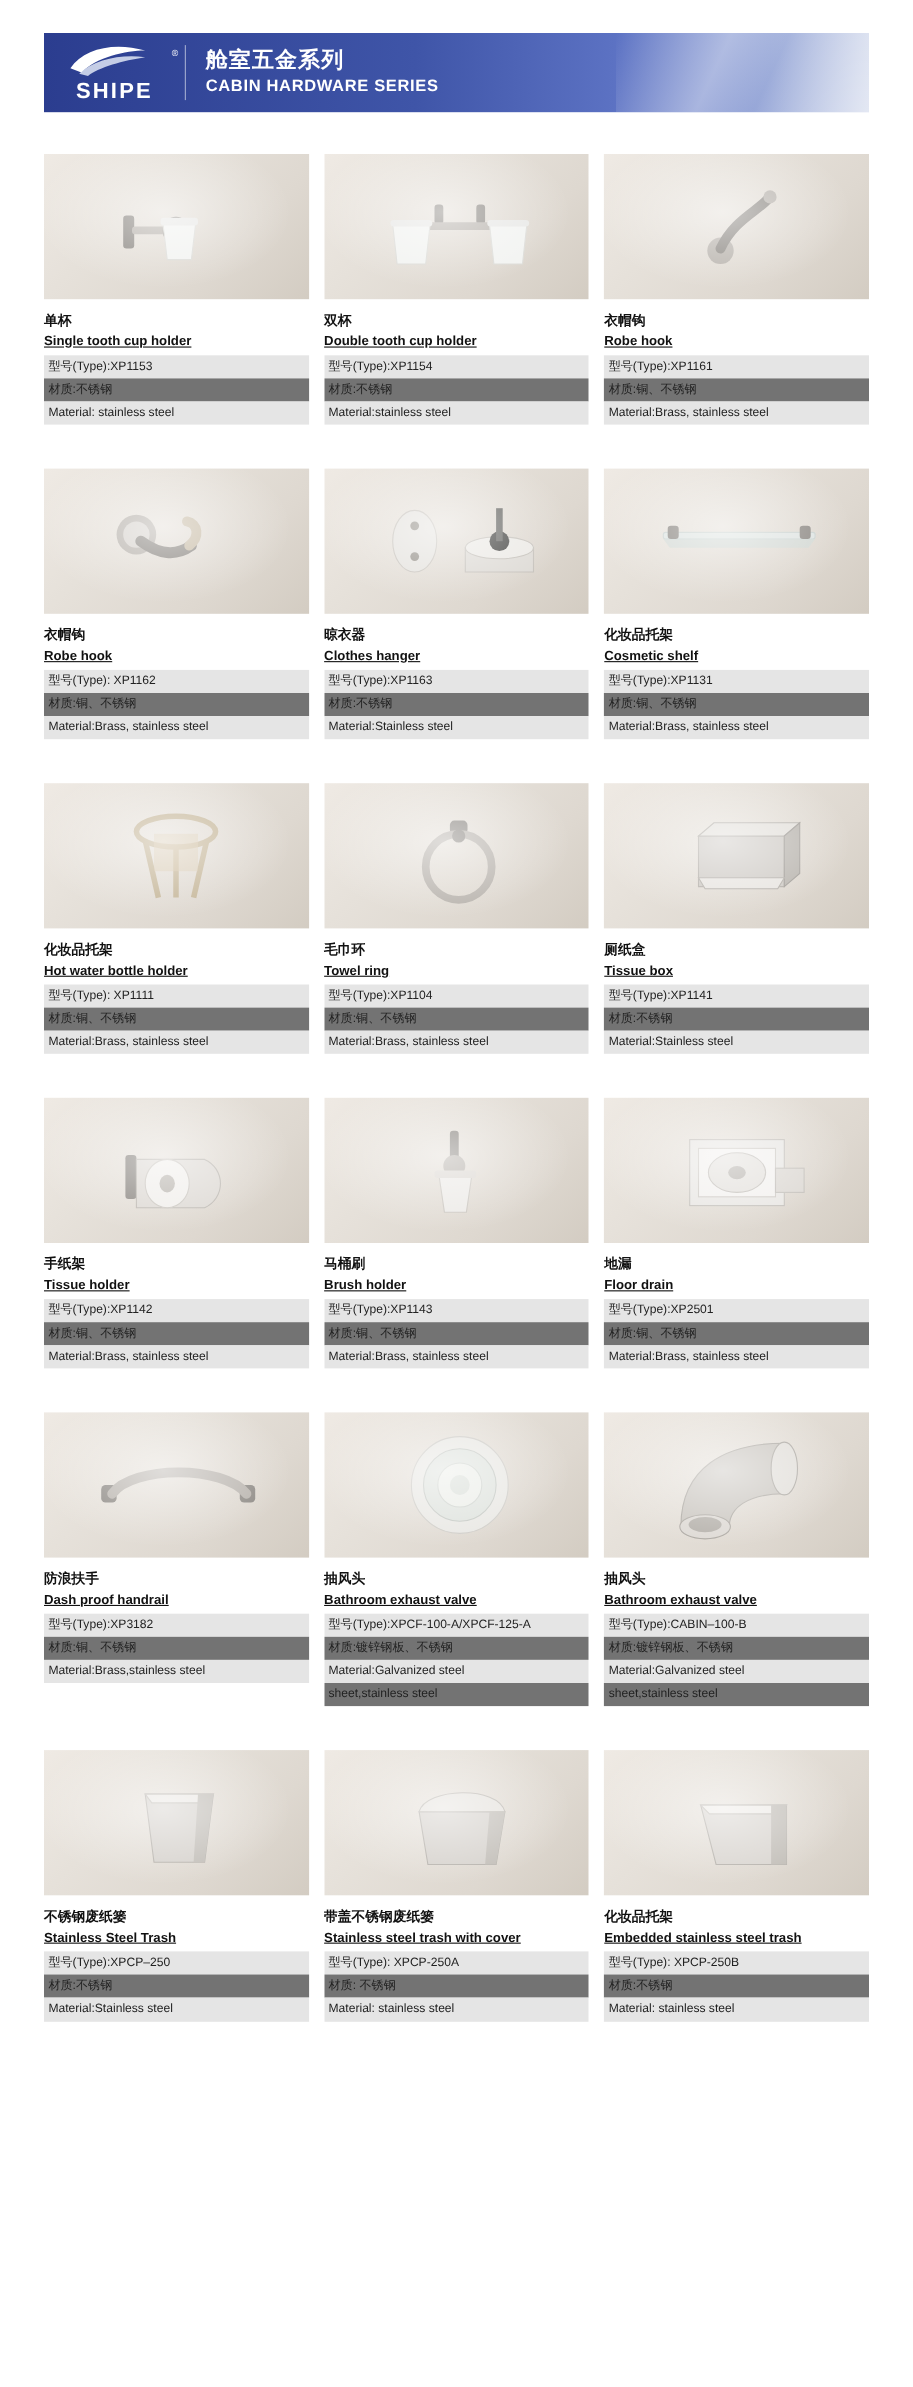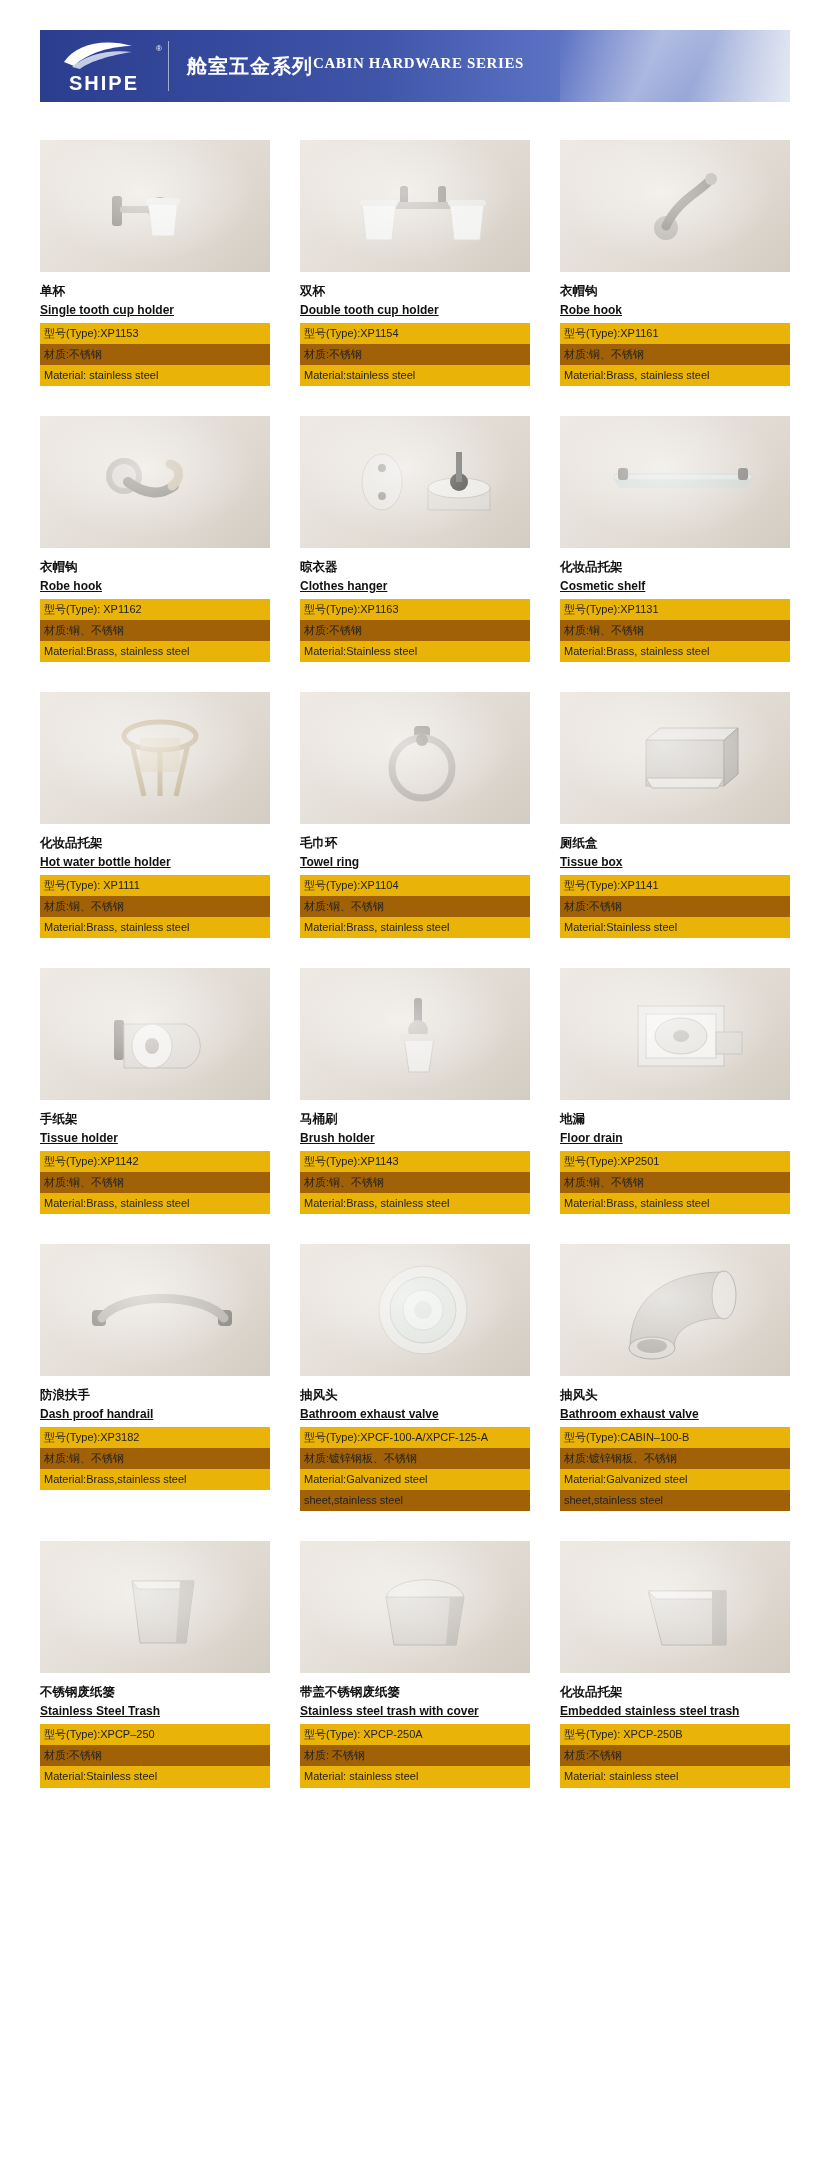--- a/index.html
+++ b/index.html
@@ -64,21 +64,21 @@
     color: #ffffff;
     font-size: 8px;
   }
   .header-divider {
     width: 1px;
     height: 50px;
     background: rgba(255,255,255,0.55);
     margin-right: 18px;
     flex: none;
   }
-  .header-titles { display: flex; flex-direction: row; justify-content: flex-end; font-family: Liberation Serif, serif; }
+  .header-titles { display: flex; flex-direction: column; justify-content: flex-end; }
   .title-cn {
     color: #ffffff;
     font-size: 20px;
     font-weight: bold;
     letter-spacing: 1px;
     line-height: 1.35;
   }
   .title-en {
     color: #ffffff;
     font-size: 15px;
@@ -87,21 +87,20 @@
     line-height: 1.35;
   }
 
   
   .grid {
     margin: 38px 40px 0 40px;
     display: grid;
     grid-template-columns: repeat(3, 1fr);
     column-gap: 14px;
     row-gap: 40px;
-    gap: 30px;
   }
   .card { width: 100%; }
   .photo {
     width: 100%;
     height: 132px;
     background: linear-gradient(135deg, #efeae4 0%, #e6e1da 35%, #ded8d0 70%, #d3ccc2 100%);
     position: relative;
     overflow: hidden;
   }
   .photo .vignette {
@@ -124,22 +123,22 @@
     line-height: 1.6;
     margin-bottom: 3px;
     text-decoration: underline;
   }
   .spec-row {
     font-size: 11px;
     color: #222;
     line-height: 1.55;
     padding: 2px 4px;
   }
-  .spec-row.shade { background: #eab308; }
-  .spec-row.plain { background: #a16207; }
+  .spec-row.shade { background: #e5e5e5; }
+  .spec-row.plain { background: #737373; }
 </style>
 </head>
 <body>
 
 <div class="page">
 
   <div class="header">
     <div class="logo-block">
       <div class="logo-swoosh">
         <svg width="92" height="30" viewBox="0 0 92 30">

